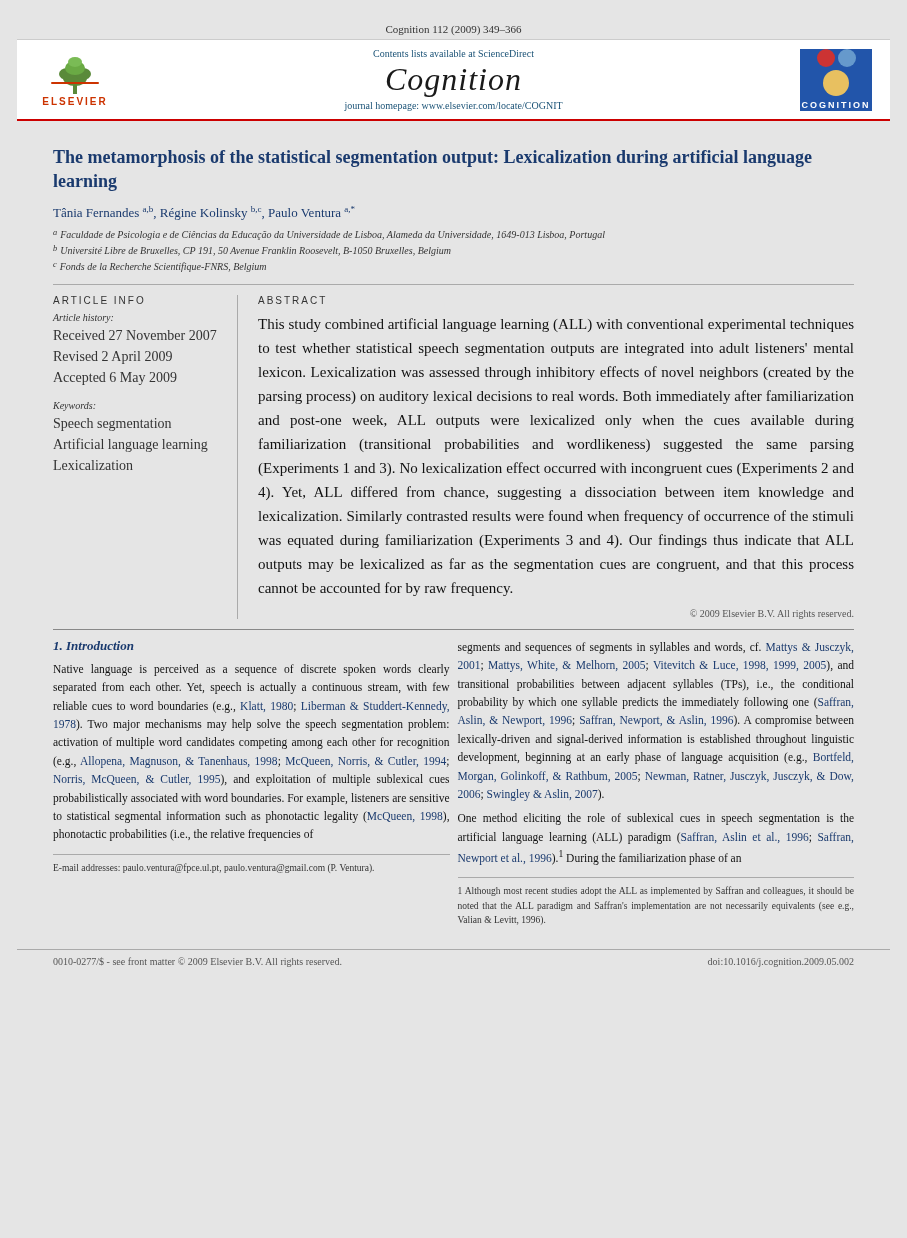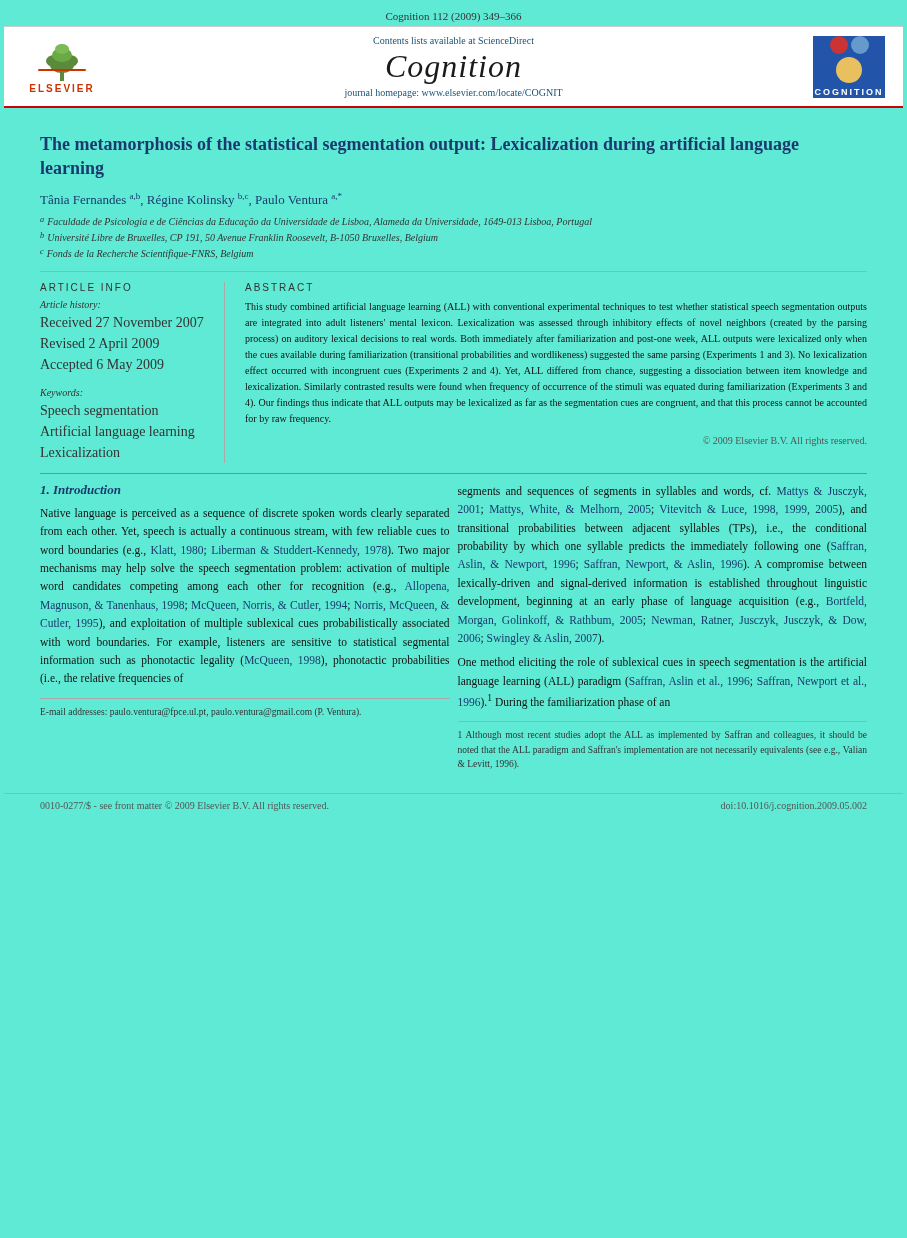--- a/index.html
+++ b/index.html
@@ -7,22 +7,22 @@
       background: #fff;
       font-family: 'Times New Roman', Times, serif;
       font-size: 13px;
       color: #000;
       width: 907px;
       min-height: 1238px;
     }
     .page {
       width: 907px;
       min-height: 1238px;
-      background: #5eead4;
-      padding: 4px;
+      background: #e5e5e5;
+      padding: 17px;
     }
     
     .top-bar {
       text-align: center;
       font-size: 11px;
       color: #333;
       padding: 6px 0 4px 0;
       border-bottom: 1px solid #ccc;
     }
     
@@ -183,21 +183,21 @@
     .info-text {
       font-size: 14px;
       color: #333;
       line-height: 1.5;
     }
     .keywords-block {
       margin-top: 8px;
     }
     
     .abstract-text {
-      font-size: 10px;
+      font-size: 15px;
       line-height: 1.6;
       color: #111;
       margin-bottom: 8px;
       text-align: justify;
     }
     .copyright-line {
       font-size: 10px;
       color: #555;
       text-align: right;
       margin-top: 4px;

